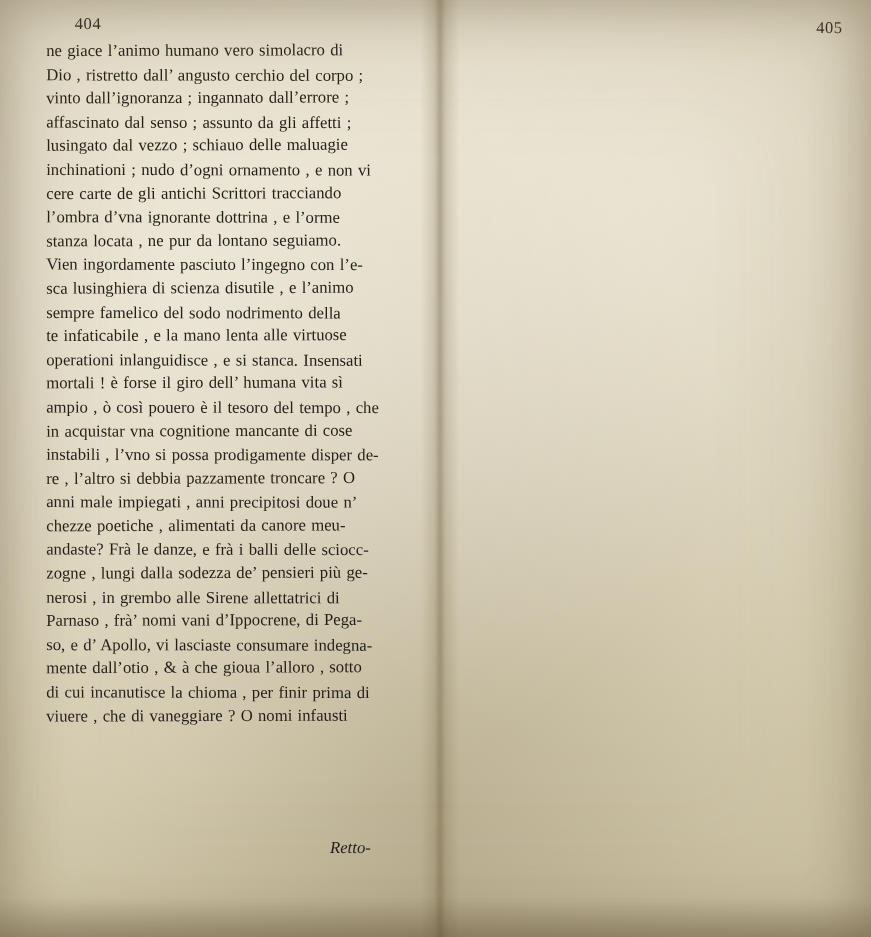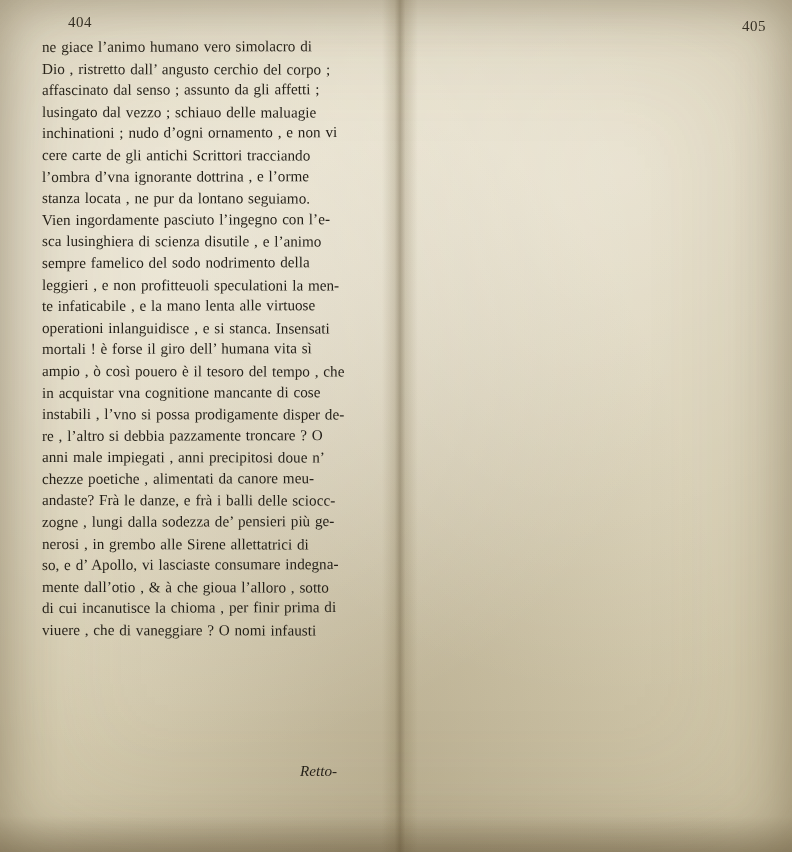--- a/index.html
+++ b/index.html
@@ -129,42 +129,43 @@
 <div class="book">
   <div class="paper"></div>
 
   <div class="page page-left">
     <div class="folio folio-left">404</div>
 
     <div class="col col-left">
       <p>
         <span class="line">ne giace l’animo humano vero simolacro di</span>
         <span class="line">Dio , ristretto dall’ angusto cerchio del corpo ;</span>
+        <span class="line">vinto dall’ignoranza ; ingannato dall’errore ;</span>
         <span class="line">affascinato dal senso ; assunto da gli affetti ;</span>
         <span class="line">lusingato dal vezzo ; schiauo delle maluagie</span>
         <span class="line">inchinationi ; nudo d’ogni ornamento , e non vi</span>
         <span class="line">cere carte de gli antichi Scrittori tracciando</span>
         <span class="line">l’ombra d’vna ignorante dottrina , e l’orme</span>
         <span class="line">stanza locata , ne pur da lontano seguiamo.</span>
         <span class="line">Vien ingordamente pasciuto l’ingegno con l’e-</span>
         <span class="line">sca lusinghiera di scienza disutile , e l’animo</span>
         <span class="line">sempre famelico del sodo nodrimento della</span>
-        <span class="line">leggieri , e non profitteuoli speculationi la men-</span>
         <span class="line">te infaticabile , e la mano lenta alle virtuose</span>
         <span class="line">operationi inlanguidisce , e si stanca. Insensati</span>
         <span class="line">mortali ! è forse il giro dell’ humana vita sì</span>
         <span class="line">ampio , ò così pouero è il tesoro del tempo , che</span>
         <span class="line">in acquistar vna cognitione mancante di cose</span>
         <span class="line">instabili , l’vno si possa prodigamente disper de-</span>
         <span class="line">re , l’altro si debbia pazzamente troncare ? O</span>
         <span class="line">anni male impiegati , anni precipitosi doue n’</span>
         <span class="line">chezze poetiche , alimentati da canore meu-</span>
         <span class="line">andaste? Frà le danze, e frà i balli delle sciocc-</span>
         <span class="line">zogne , lungi dalla sodezza de’ pensieri più ge-</span>
         <span class="line">nerosi , in grembo alle Sirene allettatrici di</span>
+        <span class="line">Parnaso , frà’ nomi vani d’Ippocrene, di Pega-</span>
         <span class="line">so, e d’ Apollo, vi lasciaste consumare indegna-</span>
         <span class="line">mente dall’otio , &amp; à che gioua l’alloro , sotto</span>
         <span class="line">di cui incanutisce la chioma , per finir prima di</span>
         <span class="line">viuere , che di vaneggiare ? O nomi infausti</span>
       </p>
     </div>
 
     <div class="catchword">Retto-</div>
   </div>
 

